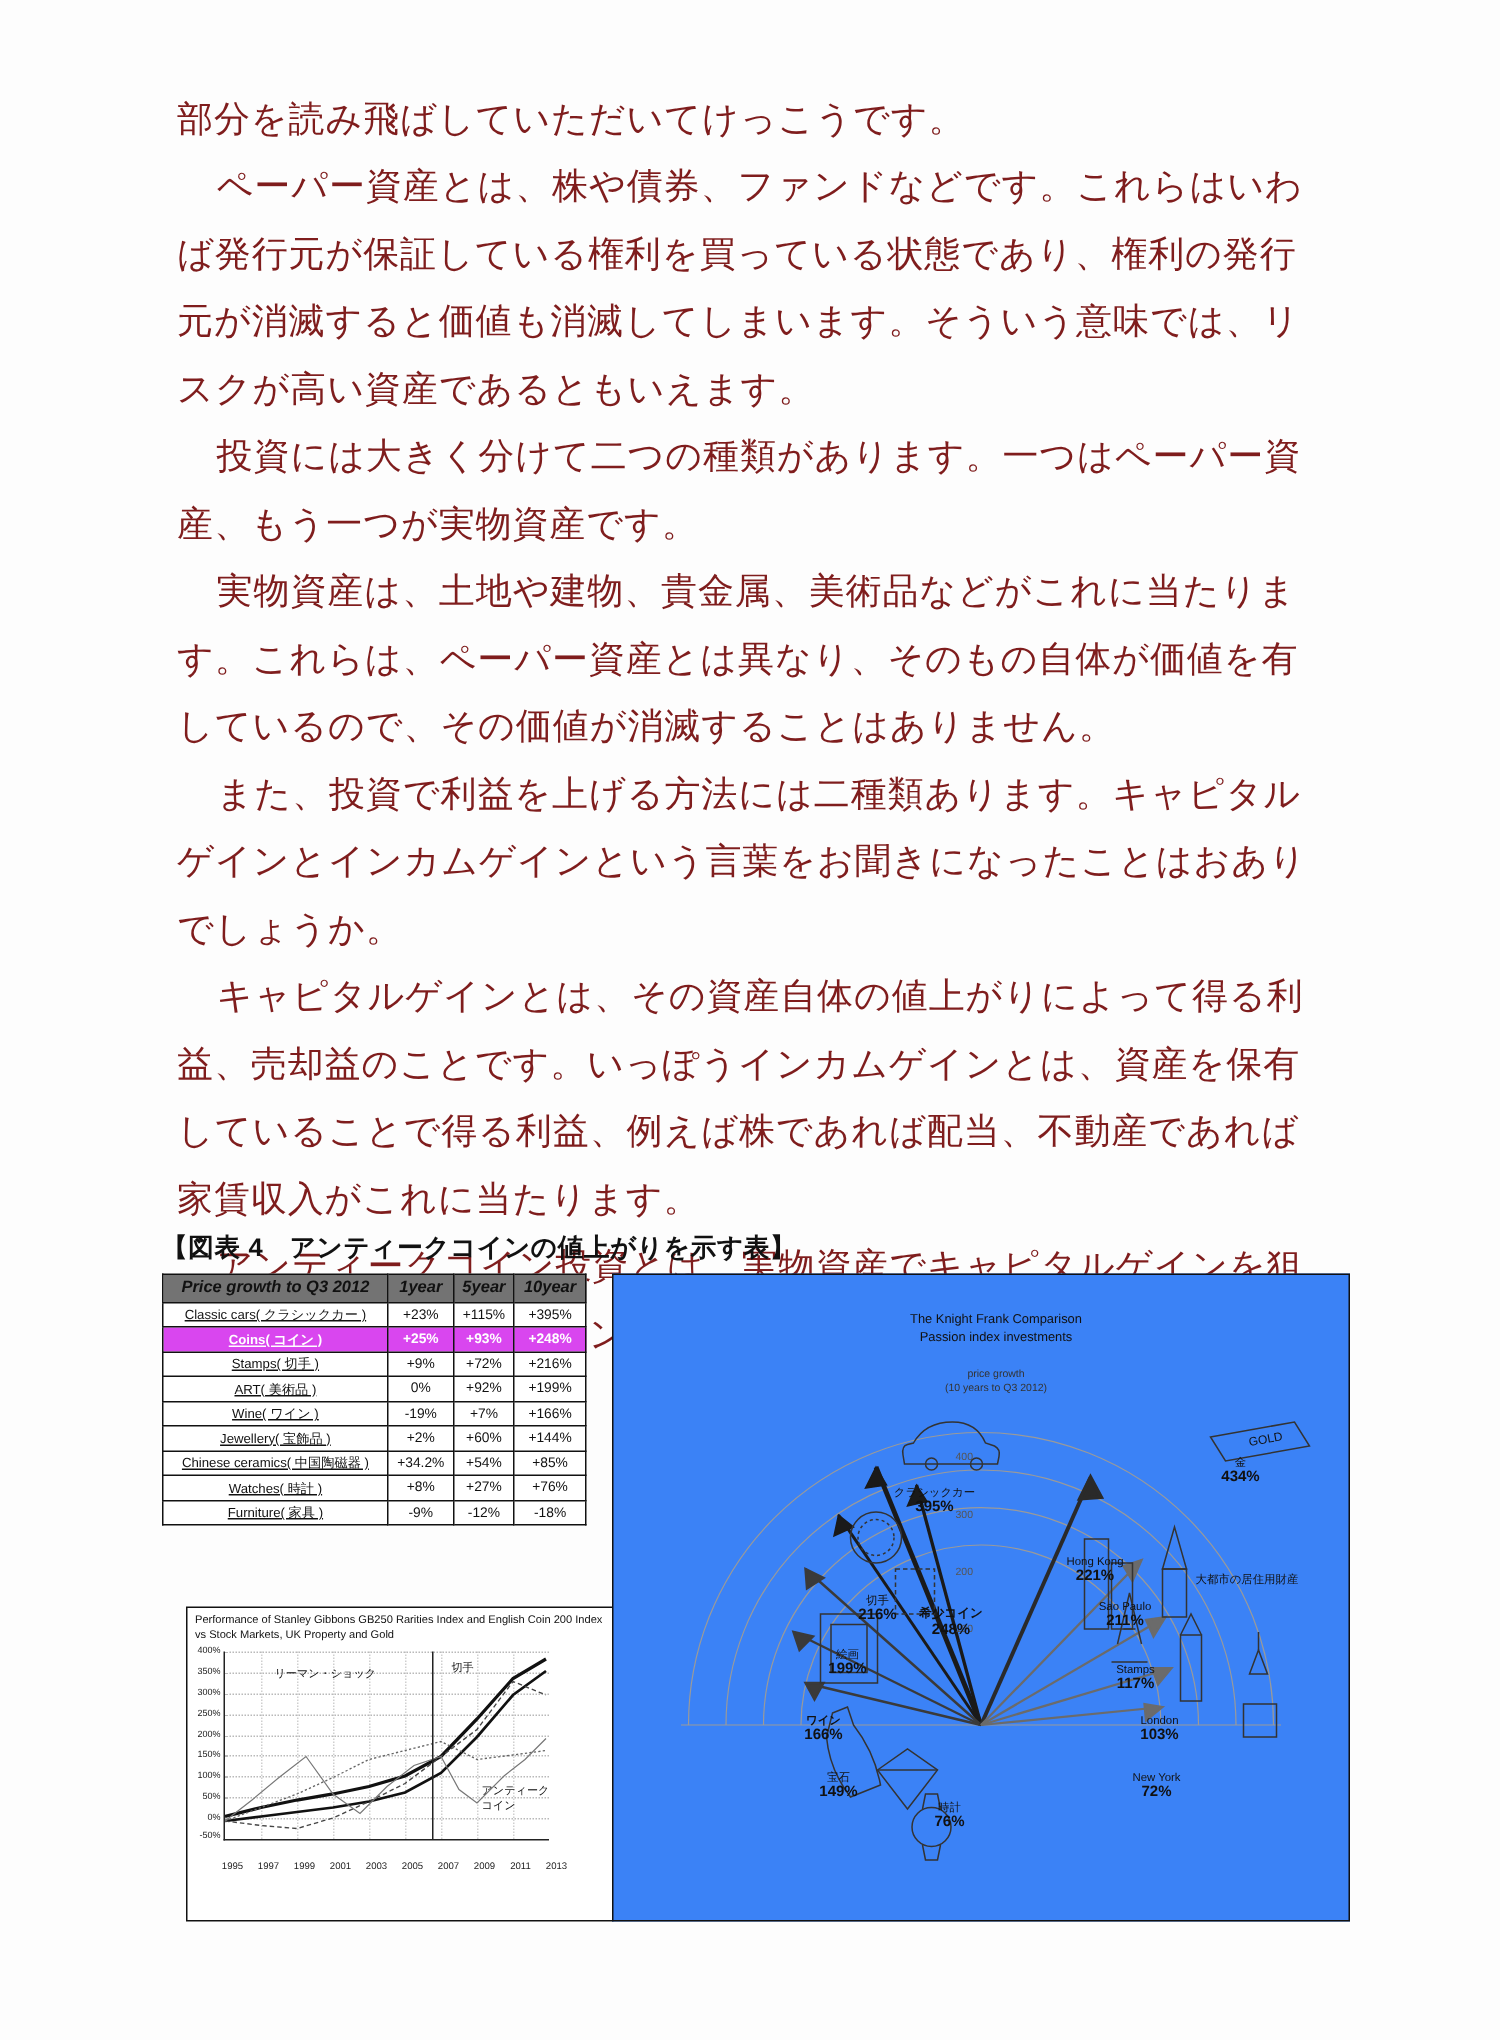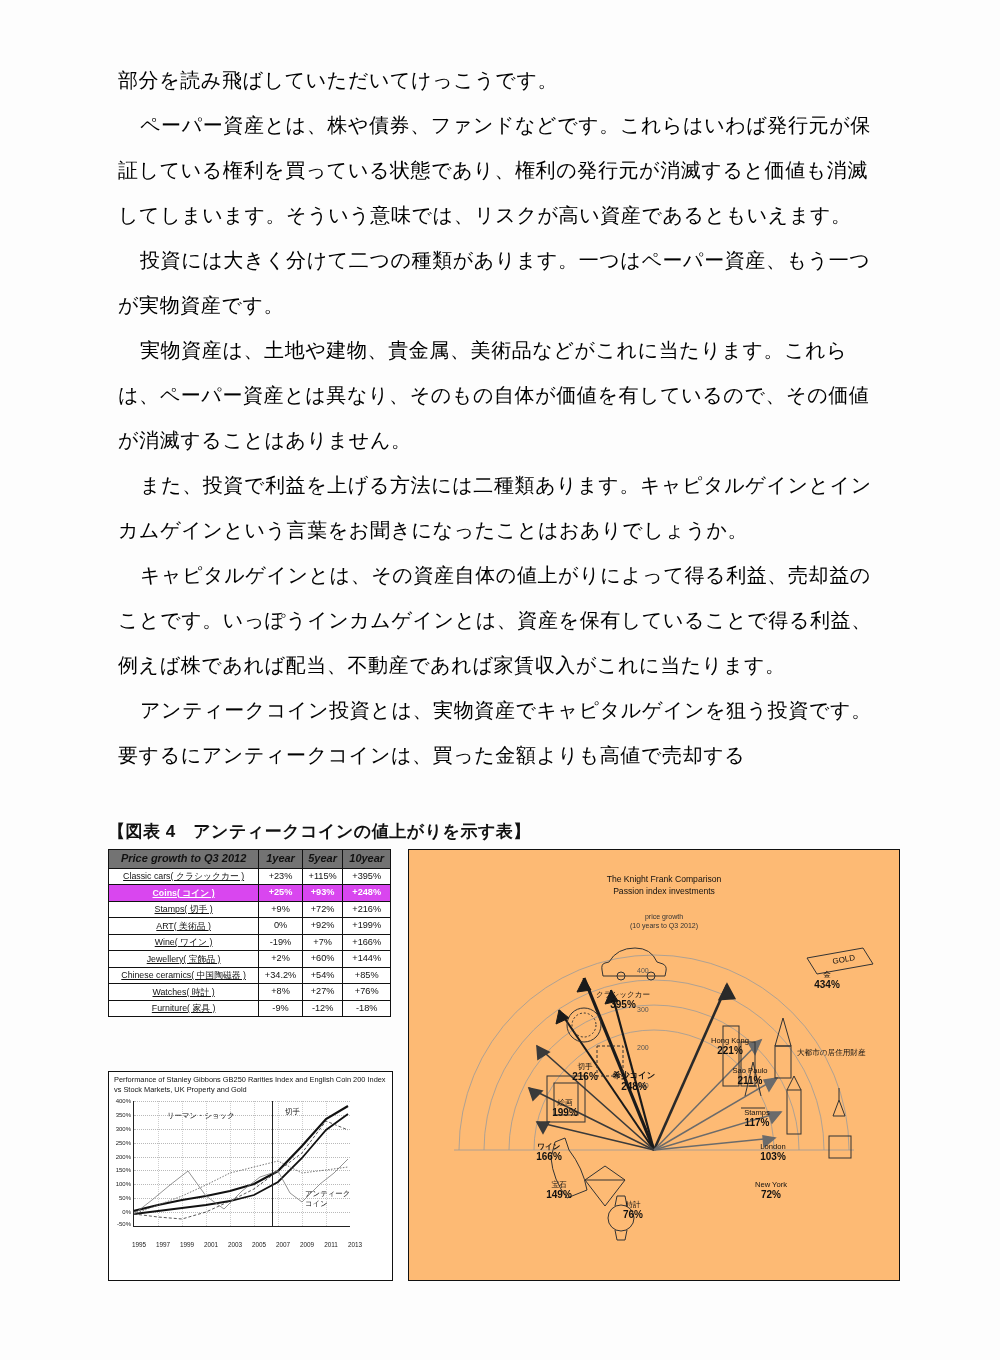--- a/index.html
+++ b/index.html
@@ -11,24 +11,24 @@
     position:relative;
     overflow:hidden;
   }
   .page{
     position:absolute;inset:0;
     background:#fdfdfd;
   }
   .body-text{
     position:absolute;
     left:118px;top:58px;width:770px;
-    font-size:20px;
+    font-size:24px;
     line-height:45px;
     letter-spacing:0.6px;
-    color:#000000;
+    color:#7f1d1d;
   }
   .body-text p{margin:0;}
   .body-text p.indent{text-indent:1.1em;}
 
   
   .figure-wrap{
     position:absolute;
     left:108px;top:820px;width:790px;height:465px;
   }
   .fig-caption{
@@ -70,21 +70,21 @@
   table.growth td.label{
     text-align:center;
     font-size:8.8px;
     text-decoration:underline;
   }
   table.growth tr.highlight td{
     background:#d946ef;color:#fff;font-weight:bold;
   }
   
   .chart-box{
-    position:absolute;left:0;top:222px;
+    position:absolute;left:16px;top:222px;
     width:283px;height:208px;
     border:1px solid #111;
     background:#fff;
     overflow:hidden;
   }
   .chart-title{
     font-family:"Liberation Sans", sans-serif;
     font-size:7.4px;
     line-height:1.35;
     padding:3px 4px 2px 5px;
@@ -111,21 +111,21 @@
   .ann{
     position:absolute;
     font-family:"Liberation Sans", sans-serif;
     font-size:7.4px;color:#111;white-space:nowrap;
   }
   
   .right-panel{
     position:absolute;left:300px;top:0;
     width:490px;height:430px;
     border:1px solid #111;
-    background:#fdba74;
+    background:#3b82f6;
     overflow:hidden;
   }
   .kf-title{
     position:absolute;left:155px;top:24px;width:200px;
     text-align:center;
     font-family:"Liberation Sans", sans-serif;
     font-size:8.6px;line-height:1.35;color:#111;
   }
   .kf-sub{
     position:absolute;left:195px;top:62px;width:120px;

